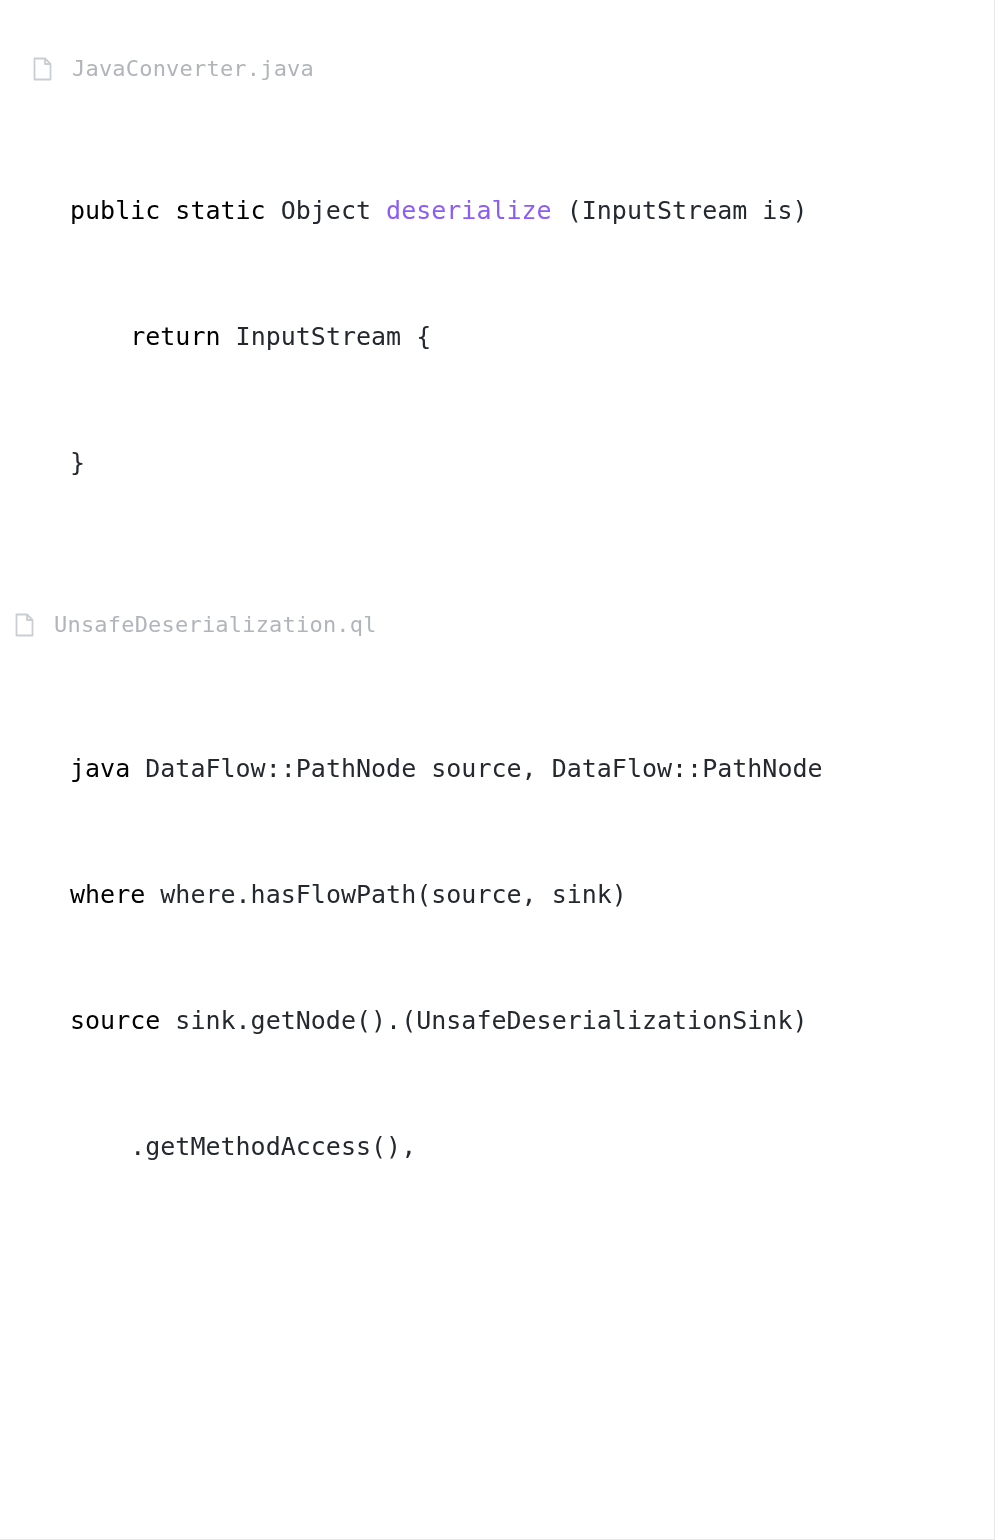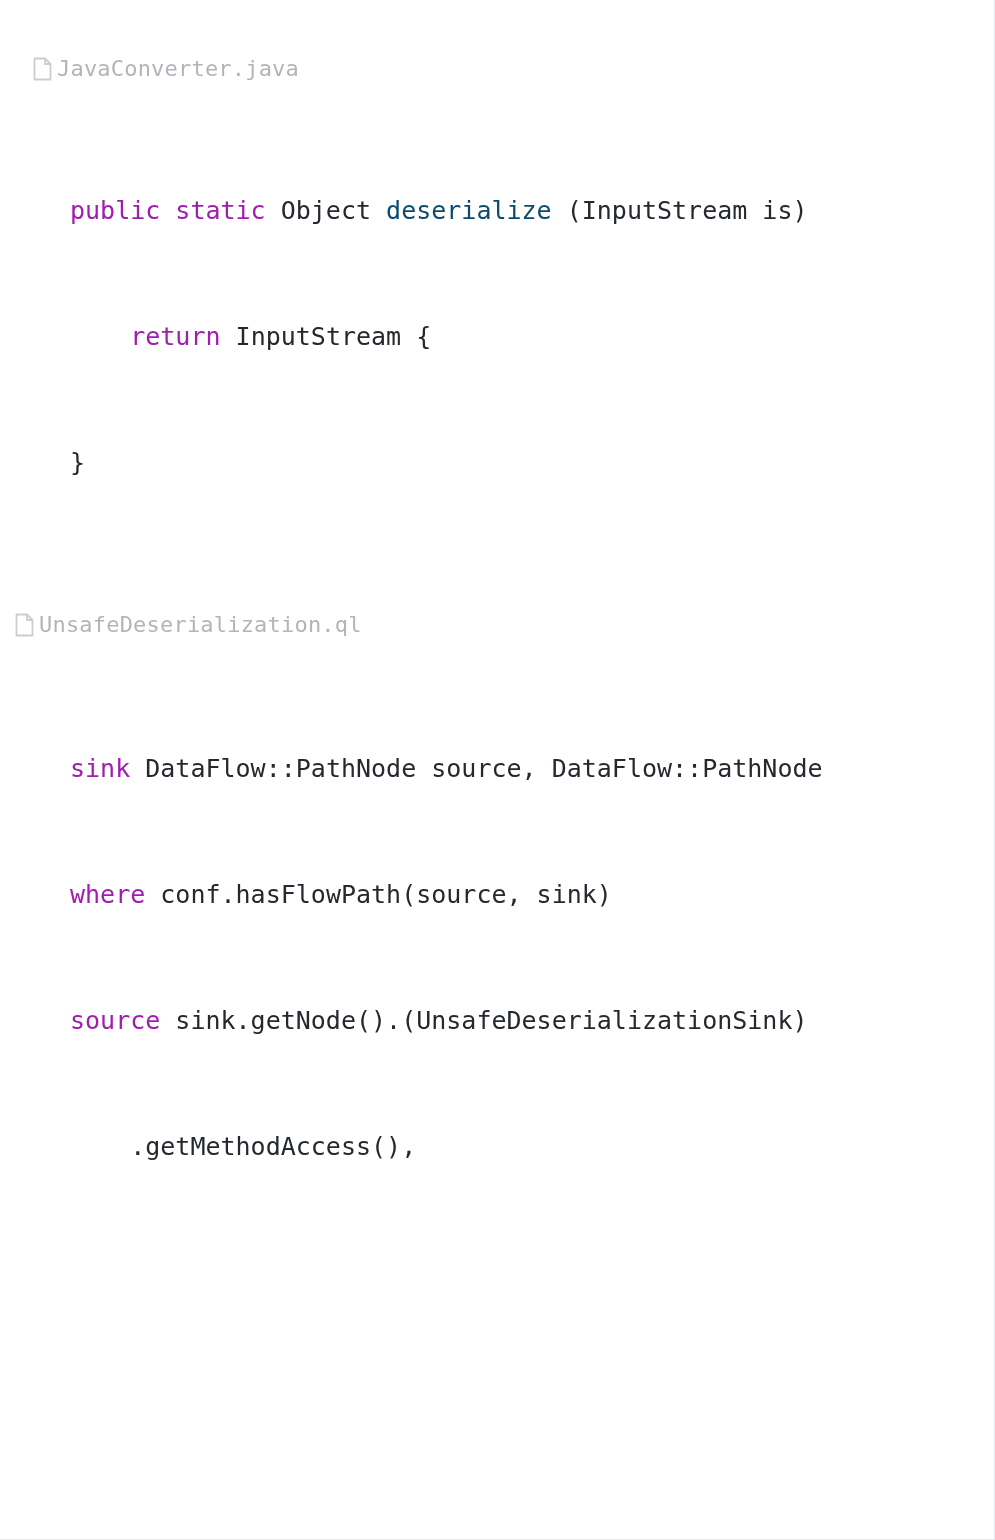--- a/index.html
+++ b/index.html
@@ -19,21 +19,21 @@
     background: #ffffff;
     border-right: 1px solid #e6e8ea;
     border-bottom: 1px solid #e6e8ea;
     overflow: hidden;
   }
 
   
   .file-header {
     display: flex;
     align-items: center;
-    gap: 5px;
+    gap: 20px;
     padding-left: 33px;
   }
   .file-icon {
     width: 19px;
     height: 24px;
     flex: 0 0 auto;
     display: block;
   }
   .file-name {
     font-family: "DejaVu Sans Mono", "Liberation Mono", monospace;
@@ -45,22 +45,22 @@
 
   
   .code {
     font-family: "DejaVu Sans Mono", "Liberation Mono", monospace;
     font-size: 25px;
     line-height: 42px;
     color: #24292f;
     white-space: pre;
     padding-left: 70px;
   }
-  .code .kw   { color: #a21caf; }
-  .code .fn   { color: #0c4a6e; }
+  .code .kw   { color: #000000; }
+  .code .fn   { color: #8b5cf6; }
 
   
   .codeline { white-space: pre; }
 </style>
 </head>
 <body>
 
 <div class="page">
 
   <div style="height:56px"></div>
@@ -87,21 +87,21 @@
       <svg class="file-icon" viewBox="0 0 19 24" fill="none">
         <path d="M1.5 1.5 H12 L17.5 7 V22.5 H1.5 Z" stroke="#c9ced3" stroke-width="1.8" fill="#ffffff" stroke-linejoin="round"></path>
         <path d="M12 1.5 V7 H17.5" stroke="#c9ced3" stroke-width="1.8" fill="none" stroke-linejoin="round"></path>
       </svg>
     </span>
     <span class="file-name">UnsafeDeserialization.ql</span>
   </div>
 
   <div style="height:27px"></div>
   <div class="code">
-    <div class="codeline"><span class="kw">sink </span><span>DataFlow::PathNode source, DataFlow::PathNode</span></div>
-    <div class="codeline"><span class="kw">where </span><span>conf.hasFlowPath(source, sink)</span></div>
+    <div class="codeline"><span class="kw">java </span><span>DataFlow::PathNode source, DataFlow::PathNode</span></div>
+    <div class="codeline"><span class="kw">where </span><span>where.hasFlowPath(source, sink)</span></div>
     <div class="codeline"><span class="kw">source </span><span>sink.getNode().(UnsafeDeserializationSink)</span></div>
     <div class="codeline"><span>    .getMethodAccess(),</span></div>
     
     
   </div>
 
 </div>
 
 </body></html>

